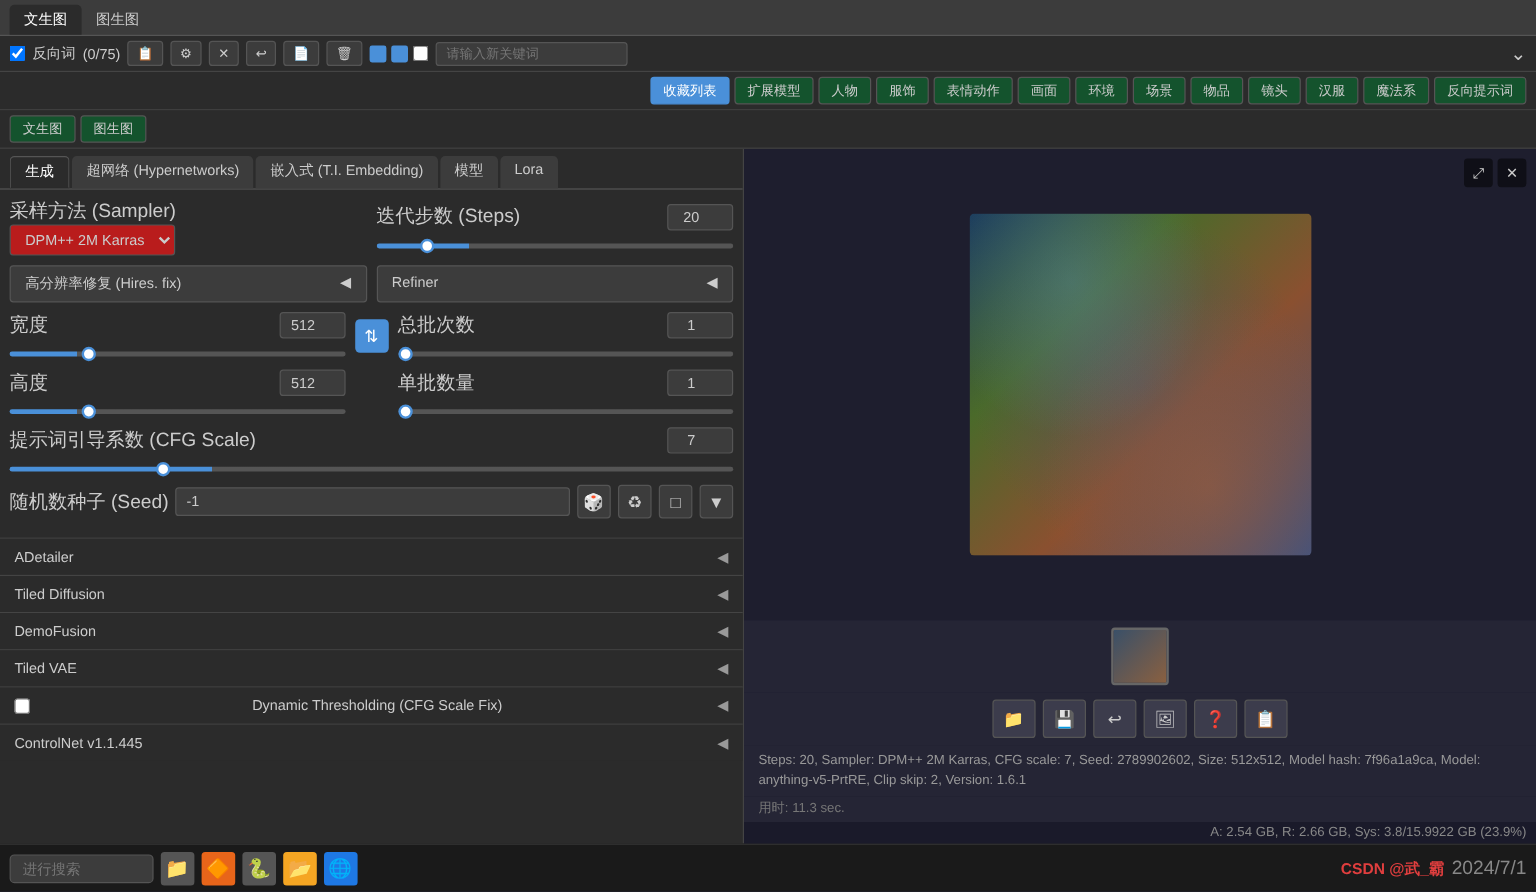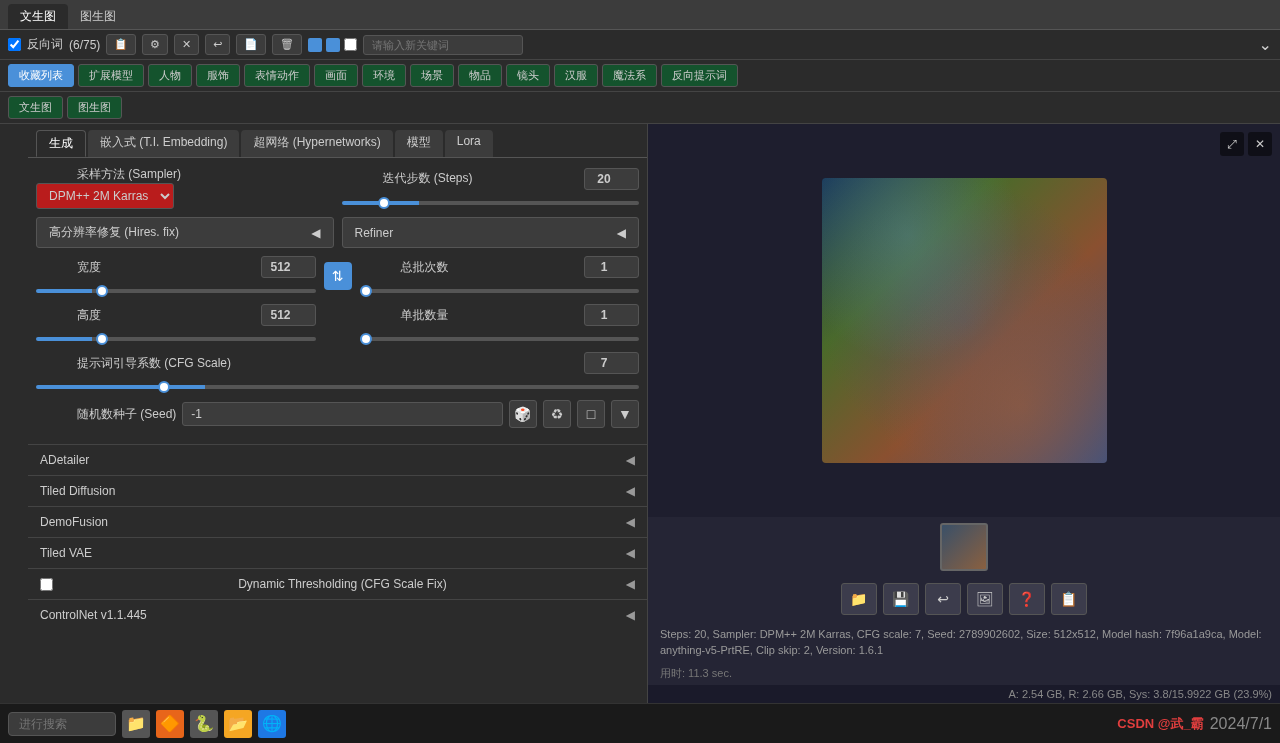--- a/index.html
+++ b/index.html
@@ -110,20 +110,21 @@
       font-size: 16px;
     }
     
     .tag-categories {
       display: flex;
       flex-wrap: wrap;
       padding: 4px 8px;
       gap: 4px;
       background: #2b2b2b;
       border-bottom: 1px solid #444;
+      justify-content: flex-end;
     }
     .tag-btn {
       background: #14532d;
       border: 1px solid #555;
       color: #ccc;
       padding: 3px 10px;
       border-radius: 3px;
       cursor: pointer;
       font-size: 11px;
     }
@@ -138,21 +139,20 @@
       padding: 4px 8px;
       gap: 4px;
       background: #2b2b2b;
       border-bottom: 1px solid #444;
     }
     
     .content-area {
       display: flex;
       flex: 1;
       overflow: hidden;
-      padding-left: 28px;
     }
     
     .left-panel {
       width: 620px;
       min-width: 620px;
       background: #2b2b2b;
       overflow-y: auto;
       border-right: 1px solid #444;
     }
     
@@ -181,44 +181,42 @@
       padding: 8px;
     }
     .setting-row {
       display: flex;
       align-items: center;
       margin-bottom: 8px;
       gap: 8px;
     }
     .setting-label {
       color: #ccc;
-      font-size: 12px;
+      font-size: 16px;
       white-space: nowrap;
-      margin-left: 41px;
     }
     .sampler-select {
       flex: 1;
       background: #b91c1c;
       border: 1px solid #555;
       color: #ccc;
       padding: 4px 8px;
       border-radius: 3px;
       font-size: 12px;
       cursor: pointer;
     }
     .number-input {
       background: #3c3c3c;
       border: 1px solid #555;
       color: #ccc;
       padding: 3px 6px;
       border-radius: 3px;
       font-size: 12px;
       width: 55px;
       text-align: center;
-      font-weight: bold;
     }
     
     .two-col {
       display: flex;
       gap: 8px;
     }
     .col-left { flex: 1; }
     .col-right { flex: 1; }
     .swap-btn {
       background: #4a90d9;
@@ -245,21 +243,20 @@
       background: #3c3c3c;
       border: 1px solid #555;
       color: #ccc;
       padding: 6px 12px;
       border-radius: 3px;
       cursor: pointer;
       font-size: 12px;
       text-align: left;
       display: flex;
       justify-content: space-between;
-      align-items: center;
     }
     
     .seed-row {
       display: flex;
       align-items: center;
       gap: 6px;
       margin-bottom: 8px;
     }
     .seed-input {
       flex: 1;
@@ -427,21 +424,21 @@
       border-top: 1px solid #333;
       gap: 6px;
     }
     .taskbar-input {
       background: #3c3c3c;
       border: 1px solid #555;
       color: #fde047;
       padding: 4px 10px;
       border-radius: 4px;
       font-size: 12px;
-      width: 108px;
+      width: 120px;
     }
     .taskbar-icon {
       width: 28px;
       height: 28px;
       border-radius: 3px;
       display: flex;
       align-items: center;
       justify-content: center;
       font-size: 16px;
       cursor: pointer;
@@ -510,21 +507,21 @@
 
   <div class="top-tabs">
     <div class="top-tab active">文生图</div>
     <div class="top-tab">图生图</div>
   </div>
 
 
   <div class="prompt-toolbar">
     <input type="checkbox" checked="" style="">
     <span>反向词</span>
-    <span>(6/75)</span>
+    <span>(0/75)</span>
     <button class="toolbar-btn">📋</button>
     <button class="toolbar-btn">⚙</button>
     <button class="toolbar-btn">✕</button>
     <button class="toolbar-btn">↩</button>
     <button class="toolbar-btn">📄</button>
     <button class="toolbar-btn">🗑</button>
     <div class="checkbox-group">
       <div class="checkbox-blue"></div>
       <div class="checkbox-blue"></div>
       <input type="checkbox" style="">
@@ -553,22 +550,22 @@
     <button class="tag-btn">文生图</button>
     <button class="tag-btn">图生图</button>
   </div>
 
   <div class="content-area">
 
     <div class="left-panel">
 
       <div class="gen-tabs">
         <div class="gen-tab active">生成</div>
+        <div class="gen-tab">超网络 (Hypernetworks)</div>
         <div class="gen-tab">嵌入式 (T.I. Embedding)</div>
-        <div class="gen-tab">超网络 (Hypernetworks)</div>
         <div class="gen-tab">模型</div>
         <div class="gen-tab">Lora</div>
       </div>
 
       <div class="settings-section">
 
         <div class="setting-row">
 
           <div style="flex:1">
             <div class="setting-label">采样方法 (Sampler)</div>

